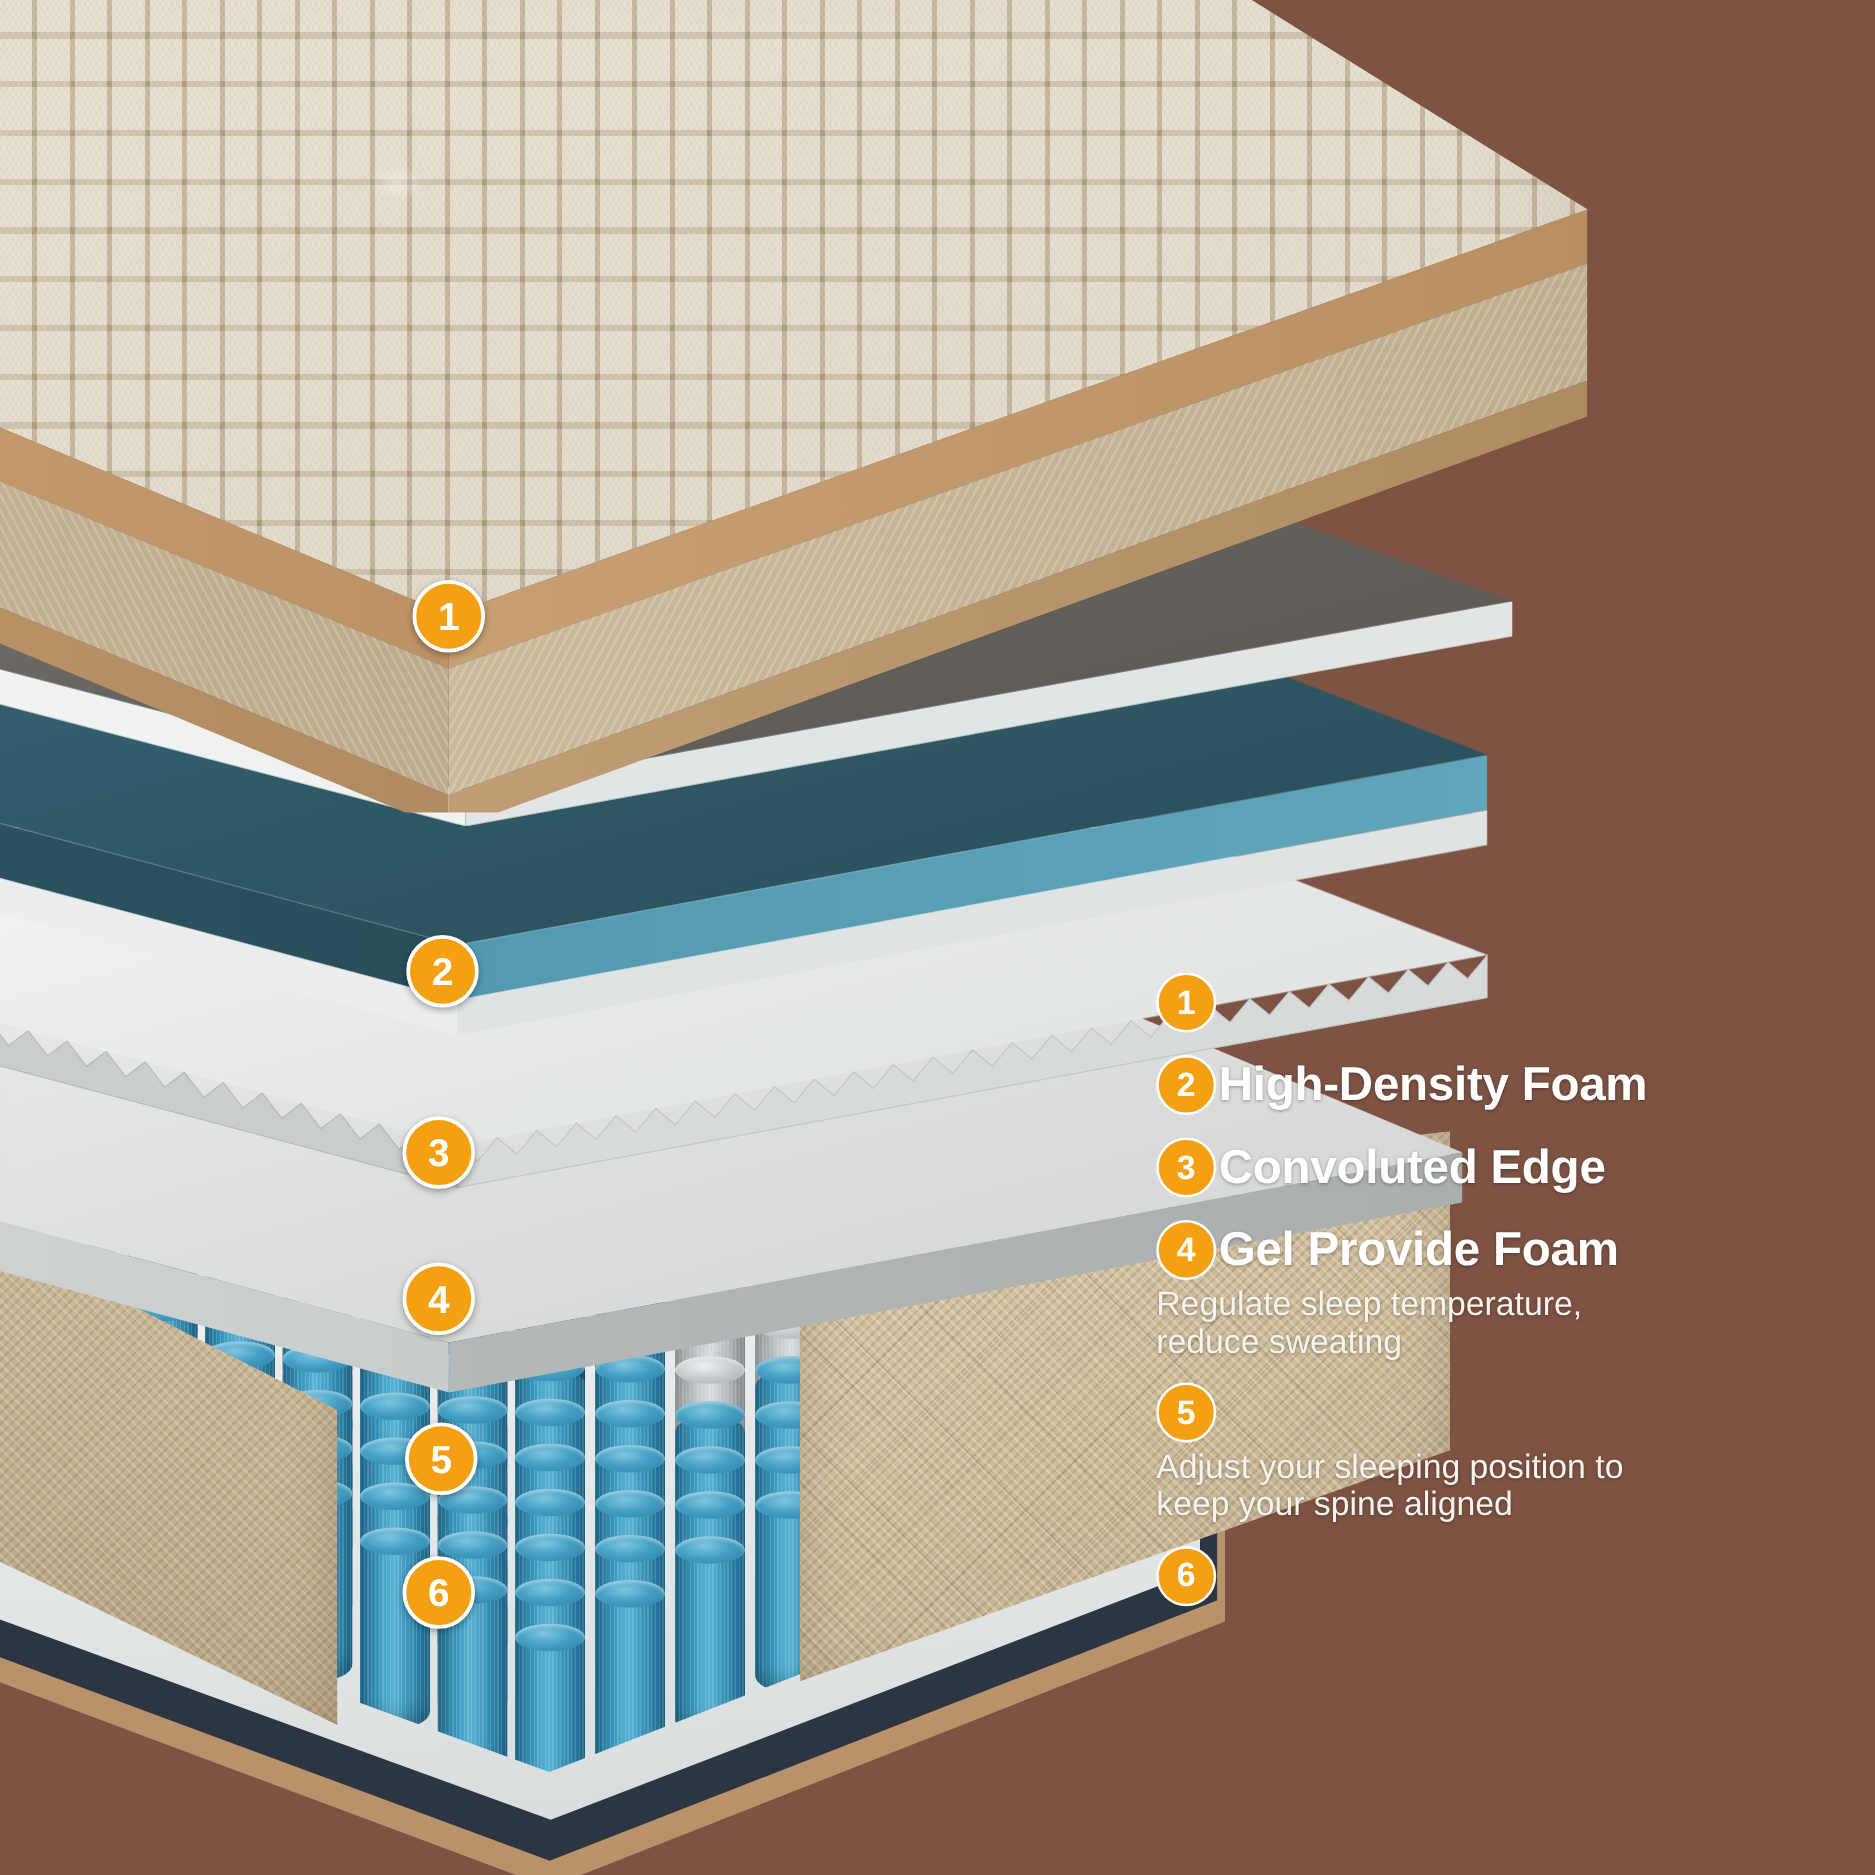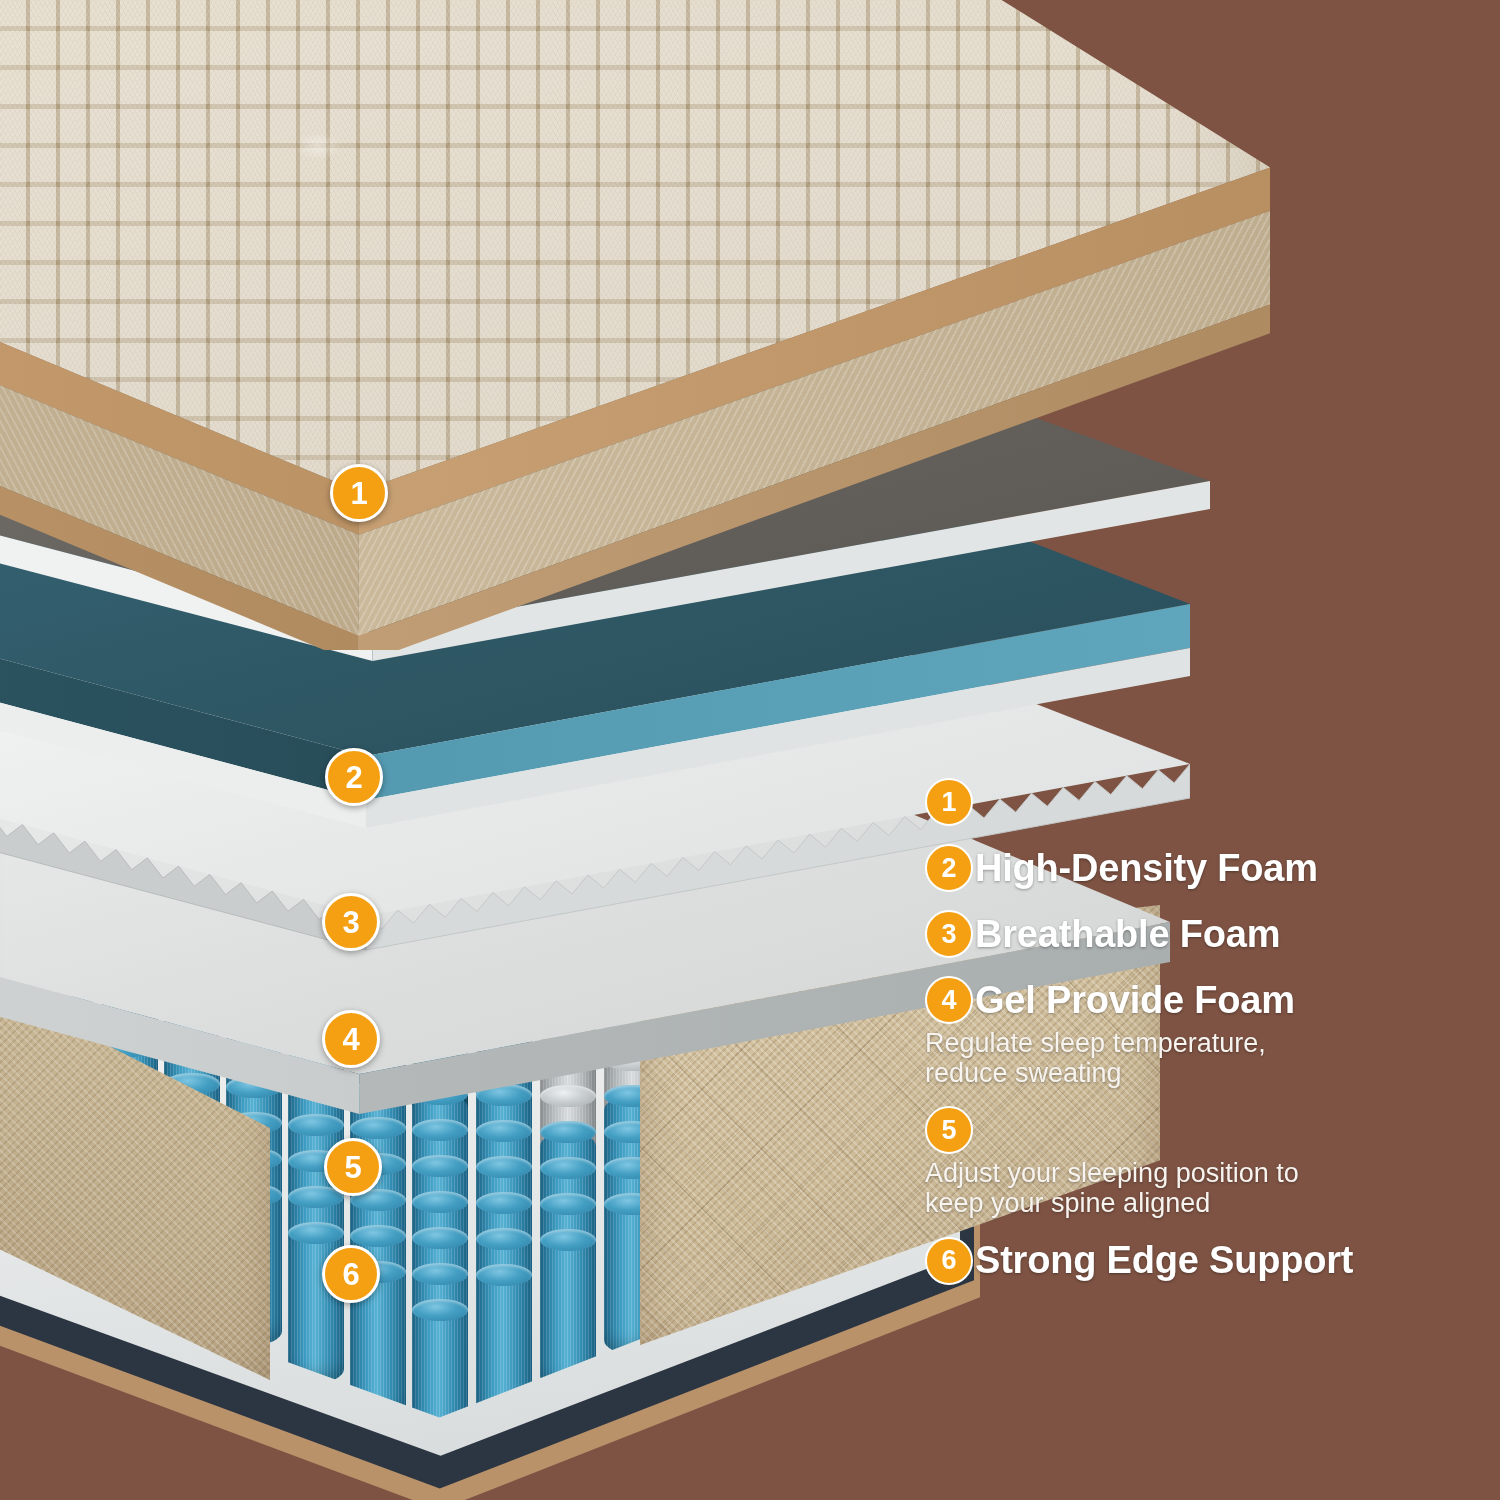--- a/index.html
+++ b/index.html
@@ -417,21 +417,21 @@
     <div class="legend-item">
       <div class="legend-head">
         <span class="legend-num">2</span>
         <span class="legend-title">High-Density Foam</span>
       </div>
     </div>
 
     <div class="legend-item">
       <div class="legend-head">
         <span class="legend-num">3</span>
-        <span class="legend-title">Breathable Foam</span>
+        <span class="legend-title">Convoluted Edge</span>
       </div>
     </div>
 
     <div class="legend-item">
       <div class="legend-head">
         <span class="legend-num">4</span>
         <span class="legend-title">Gel Provide Foam</span>
       </div>
       <div class="legend-desc">Regulate sleep temperature,
 reduce sweating</div>
@@ -441,18 +441,17 @@
       <div class="legend-head">
         <span class="legend-num">5</span>
       </div>
       <div class="legend-desc">Adjust your sleeping position to
 keep your spine aligned</div>
     </div>
 
     <div class="legend-item">
       <div class="legend-head">
         <span class="legend-num">6</span>
-        <span class="legend-title">Strong Edge Support</span>
       </div>
     </div>
 
   </div>
 </div>
 
 </body></html>

